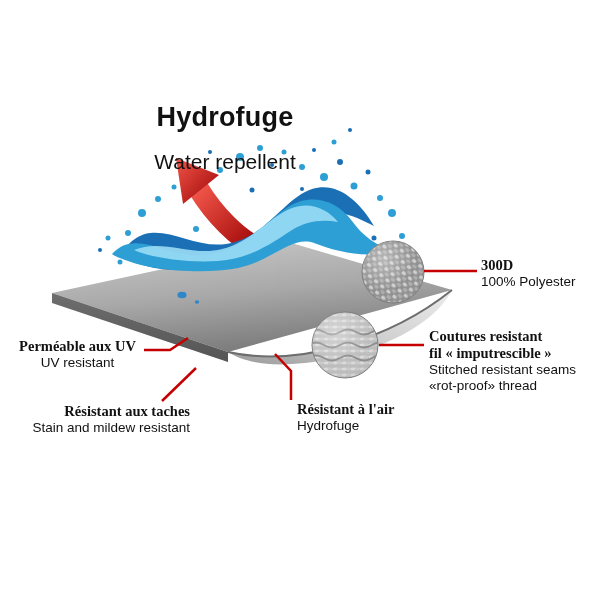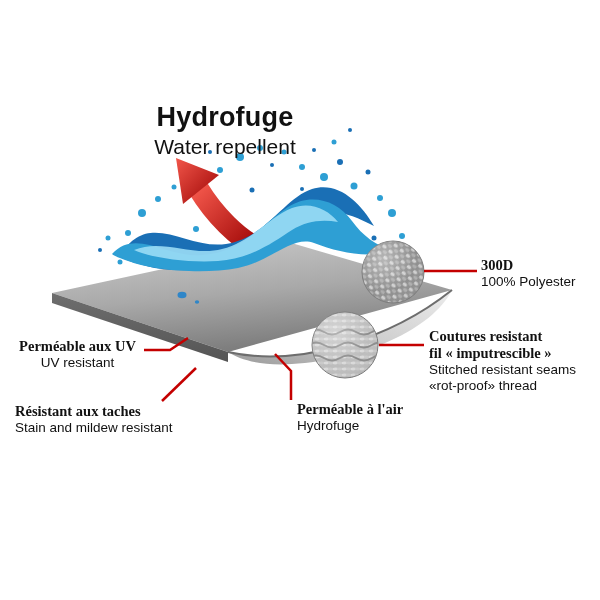--- a/index.html
+++ b/index.html
@@ -4,25 +4,25 @@
 <style>
   html,body{margin:0;padding:0;background:#ffffff;}
   .stage{
     position:relative;width:600px;height:600px;background:#ffffff;overflow:hidden;
     font-family:"Liberation Sans", sans-serif;color:#111;
   }
   .stage svg{position:absolute;left:0;top:0;}
   .txt{position:absolute;line-height:1.18;}
   .title-block{left:100px;top:102px;width:250px;text-align:center;}
   .title-fr{font-size:27px;font-weight:700;letter-spacing:.2px;}
-  .title-en{font-size:21px;margin-top:1px;}
+  .title-en{font-size:21px;margin-top:16px;}
   .lab-fr{font-size:14.5px;font-weight:700;font-family:Liberation Serif, serif;}
   .lab-en{font-size:13.5px;}
   .uv-block{left:10px;top:338px;width:135px;text-align:center;}
-  .stain-block{left:15px;top:403px;width:175px;text-align:left;}
+  .stain-block{left:15px;top:403px;width:175px;text-align:right;}
   .breathable-block{left:297px;top:401px;width:150px;text-align:left;}
   .poly-block{left:481px;top:257px;width:115px;text-align:left;}
   .seams-block{left:429px;top:328px;width:165px;text-align:left;}
 </style>
 </head>
 <body>
 
 <div class="stage">
 
   <svg width="600" height="600" viewBox="0 0 600 600">
@@ -149,21 +149,21 @@
     <div class="lab-fr">Perméable aux UV</div>
     <div class="lab-en">UV resistant</div>
   </div>
 
   <div class="txt stain-block">
     <div class="lab-fr">Résistant aux taches</div>
     <div class="lab-en">Stain and mildew resistant</div>
   </div>
 
   <div class="txt breathable-block">
-    <div class="lab-fr">Perméable à l'air</div>
+    <div class="lab-fr">Résistant à l'air</div>
     <div class="lab-en">Hydrofuge</div>
   </div>
 
   <div class="txt poly-block">
     <div class="lab-fr">300D</div>
     <div class="lab-en">100% Polyester</div>
   </div>
 
   <div class="txt seams-block">
     <div class="lab-fr">Coutures resistant</div>

